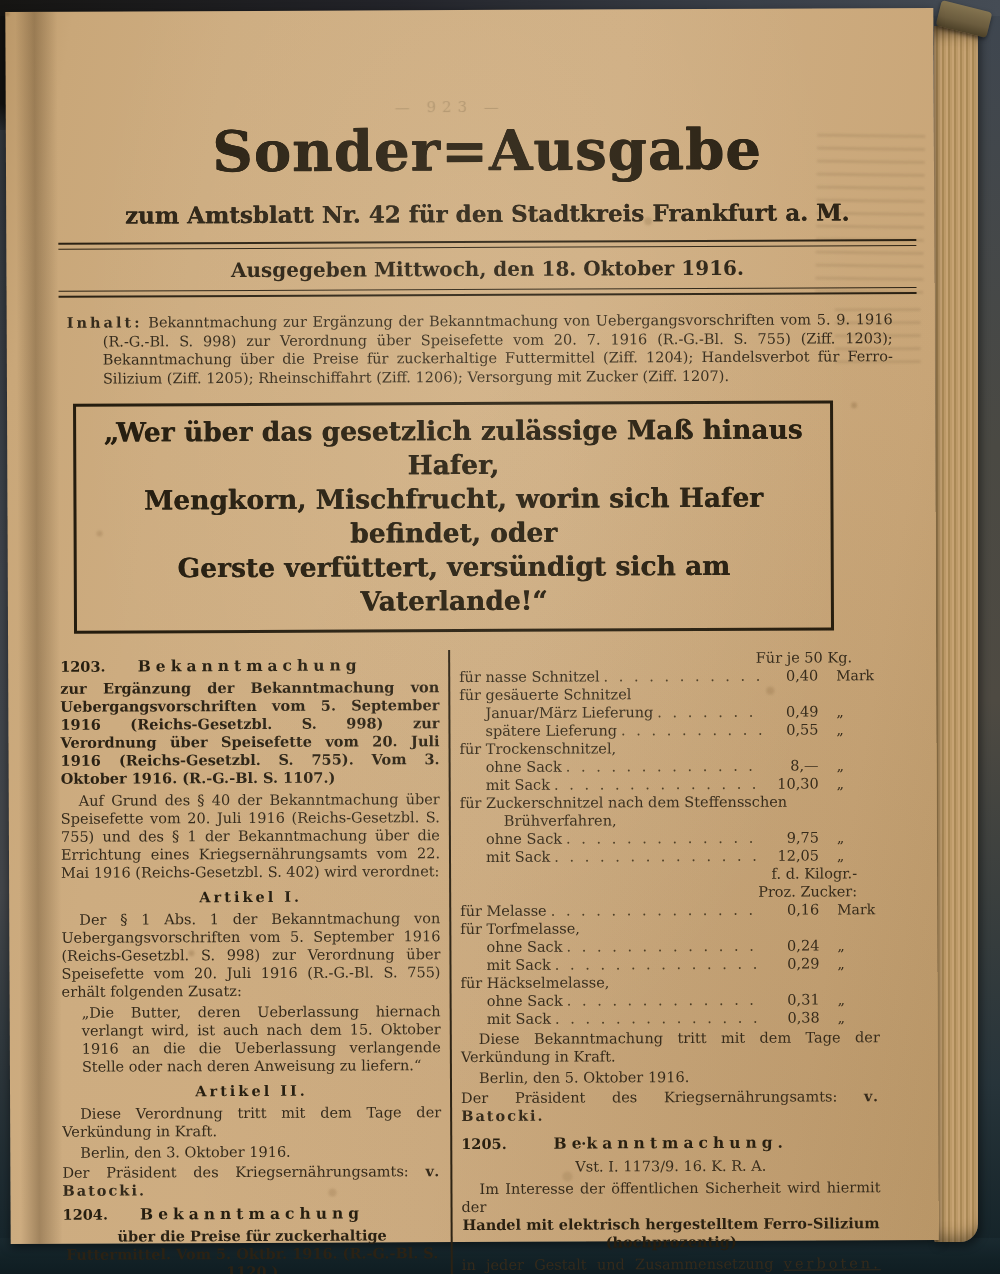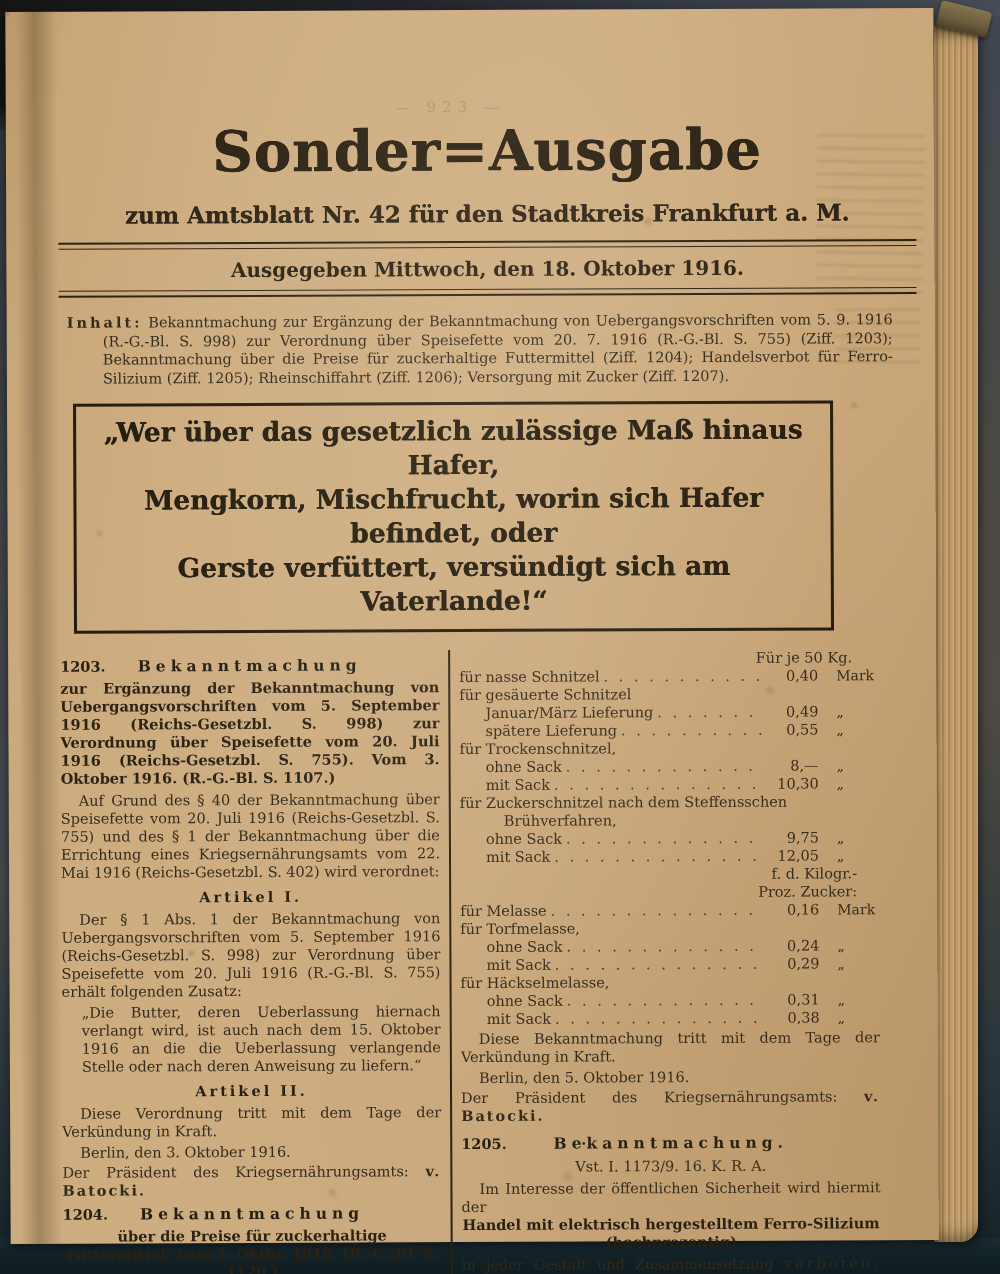--- a/index.html
+++ b/index.html
@@ -93,21 +93,21 @@
   .price-row .lab { flex:none; }
   .price-row .dots { flex:1; overflow:hidden; white-space:nowrap; color:#4a3c24; margin:0 4px; }
   .price-row .dots::after { content:". . . . . . . . . . . . . . . . . . . . . . . ."; letter-spacing:3px; }
   .price-row .val { flex:none; width:52px; text-align:right; }
   .price-row .unit { flex:none; width:42px; padding-left:18px; font-size:14px; }
   .ind1 { padding-left:26px; }
   .ind2 { padding-left:44px; }
   .kilo-note { text-align:right; padding-right:22px; }
   .ref-line { text-align:center; margin-top:5px; }
   .bold-center { text-align:center; font-weight:bold; color:#261e10; }
-  .sp { letter-spacing:3px; }
+  .sp { letter-spacing:3px;text-decoration:underline; }
 </style>
 </head>
 <body>
 
 <div class="bg-base"></div>
 <div class="bg-right"></div>
 <div class="bg-topleft"></div>
 <div class="bg-top"></div>
 <div class="bg-bottom"></div>
 <div class="stack"></div>

